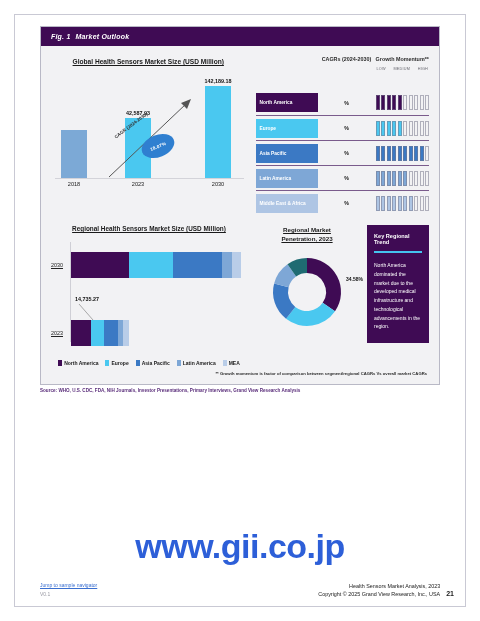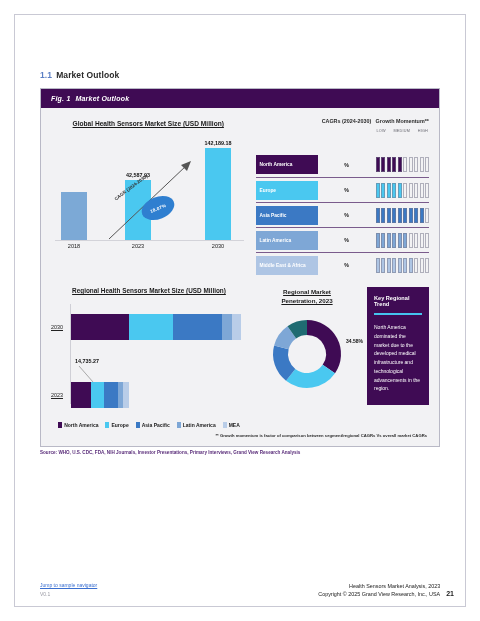--- a/index.html
+++ b/index.html
@@ -293,23 +293,20 @@
   .f-page { font-size: 7px; font-weight: bold; color: #1a1a1a; }
 </style>
 </head>
 <body>
 
 <div class="page">
   <div class="page-border"></div>
 
   <div class="content">
 
-    <div class="sec-head">
-      <span class="sec-num">1.1</span><span>Market Outlook</span>
-    </div>
 
     <div class="fig">
       <div class="fig-title-bar">
         <span class="lbl">Fig. 1</span><span>Market Outlook</span>
       </div>
 
       <div class="fig-body">
 
         <div class="top-row">
 
@@ -533,20 +530,21 @@
           </div>
         </div>
 
         <div class="footnote">** Growth momentum is factor of comparison between segment/regional CAGRs Vs overall market CAGRs</div>
       </div>
     </div>
 
     <div class="source">Source: WHO, U.S. CDC, FDA, NIH Journals, Investor Presentations, Primary Interviews, Grand View Research Analysis</div>
   </div>
 
+  <div class="watermark">www.gii.co.jp</div>
 
   <div class="footer">
     <div class="f-left">
       <a class="f-link" href="#">Jump to sample navigator</a>
       <span class="f-ver">V0.1</span>
     </div>
     <div class="f-right">
       <div class="f-lines">
         <span class="f-l1">Health Sensors Market Analysis, 2023</span>
         <span class="f-l2">Copyright © 2025 Grand View Research, Inc., USA</span>

